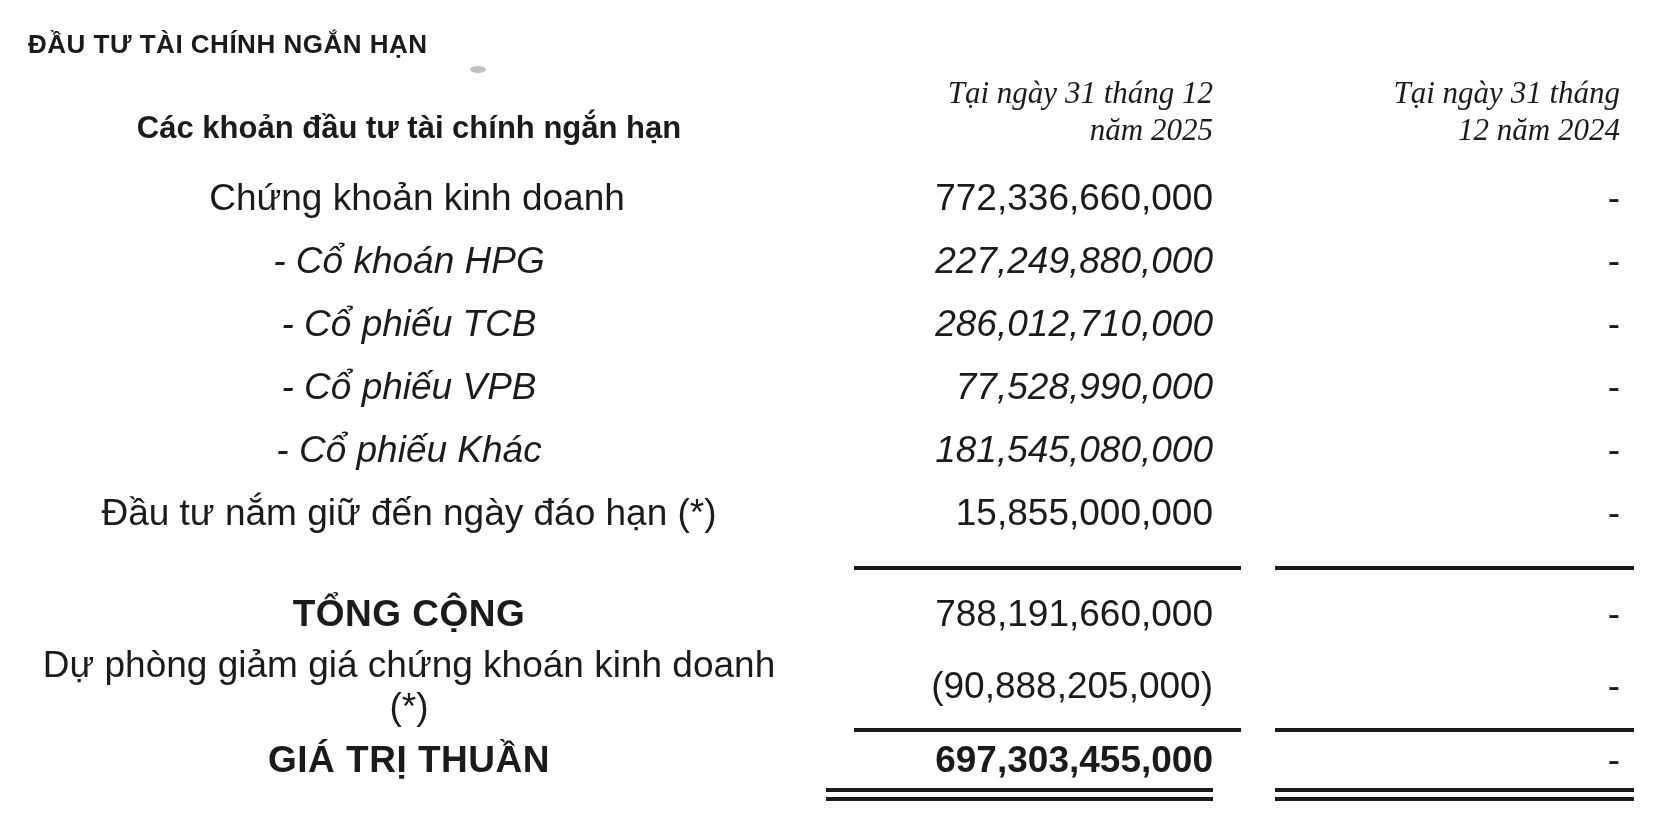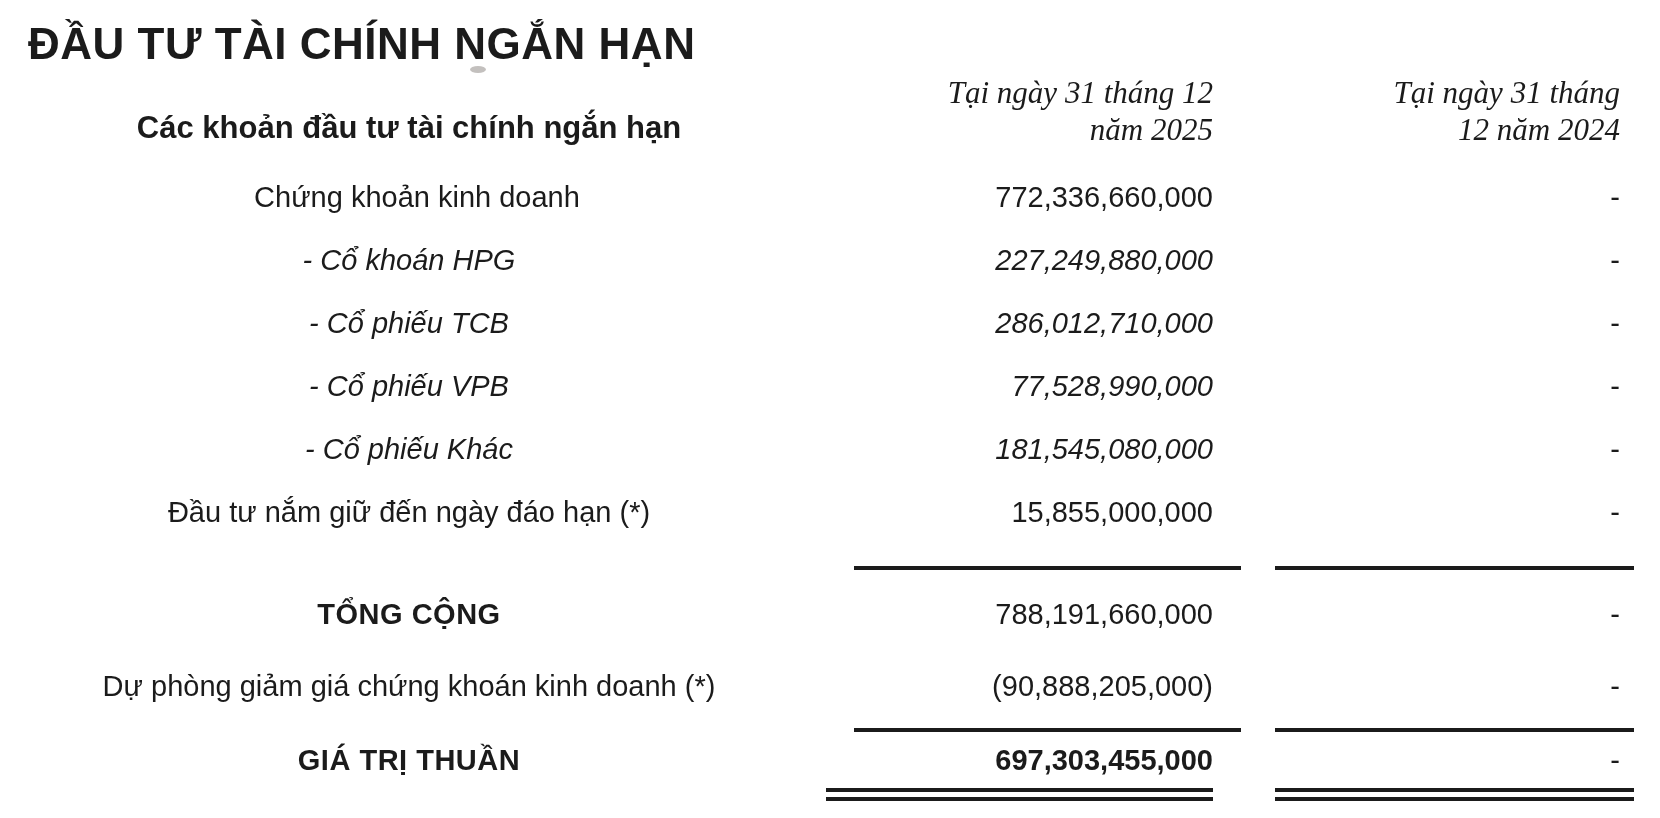--- a/index.html
+++ b/index.html
@@ -10,37 +10,37 @@
     background: #ffffff;
     color: #1b1b1b;
     font-family: "Liberation Sans", "DejaVu Sans", sans-serif;
     overflow: hidden;
     box-sizing: border-box;
     padding-top: 24px;
   }
   .doc-title {
     margin: 0 0 0 28px;
     height: 44px;
-    font-size: 44px;
+    font-size: 26px;
     font-weight: bold;
     letter-spacing: 0.5px;
     line-height: 40px;
   }
   .scan-artifact {
     position: absolute;
     left: 470px;
     top: 66px;
     width: 16px;
     height: 7px;
     background: #b4b0ae;
     border-radius: 50%;
     opacity: 0.8;
   }
   
-  .trow { display: flex; align-items: center; height: 63px; font-size: 29px; }
+  .trow { display: flex; align-items: center; height: 63px; font-size: 37px; }
   .col-label { width: 790px; box-sizing: border-box; padding-left: 28px; text-align: center; }
   .col-v1 { width: 451px; box-sizing: border-box; padding-right: 28px; text-align: right; }
   .col-gap { width: 34px; }
   .col-v2 { width: 359px; box-sizing: border-box; padding-right: 14px; text-align: right; }
 
   
   .head-row { display: flex; align-items: flex-end; margin-top: 4px; height: 76px; font-size: 31px; }
   .head-row .col-label { font-weight: bold; padding-bottom: 2px; }
   .period-header { font-style: italic; line-height: 37px; font-family: Liberation Serif, serif; }
 

